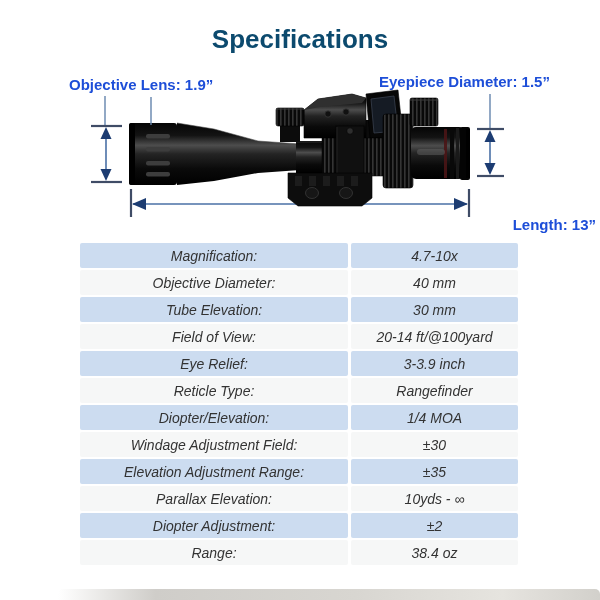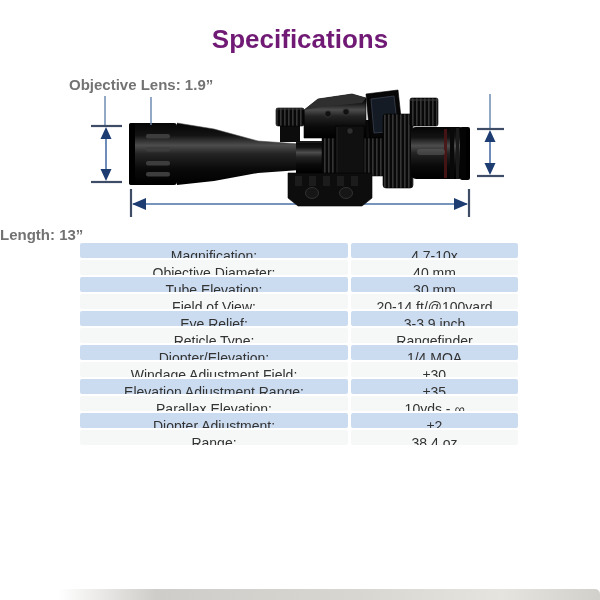--- a/index.html
+++ b/index.html
@@ -1,44 +1,45 @@
 <!DOCTYPE html>
 <html><head>
 <meta charset="utf-8">
 <style>
   html,body{margin:0;padding:0;background:#fff;}
   .stage{position:relative;width:600px;height:600px;background:#ffffff;overflow:hidden;
          font-family:"Liberation Sans",sans-serif;}
   .title{position:absolute;top:24px;left:0;width:600px;text-align:center;
-         font-size:26px;font-weight:700;color:#701a75;letter-spacing:0;}
-  .dim-label{position:absolute;font-size:15px;font-weight:600;color:#737373;white-space:nowrap;}
+         font-size:26px;font-weight:700;color:#0c4a6e;letter-spacing:0;}
+  .dim-label{position:absolute;font-size:15px;font-weight:600;color:#1d4ed8;white-space:nowrap;}
   .lbl-objective{left:69px;top:76px;}
   .lbl-eyepiece{left:379px;top:73px;}
-  .lbl-length{left:0;top:226px;width:596px;text-align:left;}
+  .lbl-length{left:0;top:216px;width:596px;text-align:right;}
   .diagram-svg{position:absolute;left:0;top:0;}
   .spec-table{position:absolute;left:80px;top:243px;display:grid;
               grid-template-columns:268px 167px;column-gap:3px;row-gap:2px;}
-  .cell{height:15px;line-height:26px;text-align:center;font-size:14px;color:#333;
-        border-radius:2px;overflow:hidden;white-space:nowrap;}
+  .cell{height:25px;line-height:26px;text-align:center;font-size:14px;color:#333;
+        border-radius:2px;overflow:hidden;white-space:nowrap;font-style:italic;}
   .spec-row{display:contents;}
   .spec-row:nth-child(odd) .cell{background:#ccdcf0;}
   .spec-row:nth-child(even) .cell{background:#f6f7f7;}
   .photo-edge-strip{position:absolute;left:58px;right:0;top:589px;height:11px;
         border-radius:5px 5px 0 0;
         background:linear-gradient(90deg, rgba(214,212,208,0) 0%, #cfcdc9 18%, #d8d6d1 55%,
                    #e6e4df 82%, #d2d0cb 100%);}
 </style>
 </head>
 <body>
 
 <div class="stage">
 
   <div class="title">Specifications</div>
 
   <div class="dim-label lbl-objective">Objective Lens: 1.9”</div>
+  <div class="dim-label lbl-eyepiece">Eyepiece Diameter: 1.5”</div>
   <div class="dim-label lbl-length">Length: 13”</div>
 
   <svg class="diagram-svg" width="600" height="600" viewBox="0 0 600 600">
     <defs>
       <linearGradient id="gm" x1="0" y1="0" x2="0" y2="1">
         <stop offset="0" stop-color="#050505"></stop>
         <stop offset="0.2" stop-color="#131313"></stop>
         <stop offset="0.36" stop-color="#4d4d4d"></stop>
         <stop offset="0.5" stop-color="#242424"></stop>
         <stop offset="0.74" stop-color="#0a0a0a"></stop>

